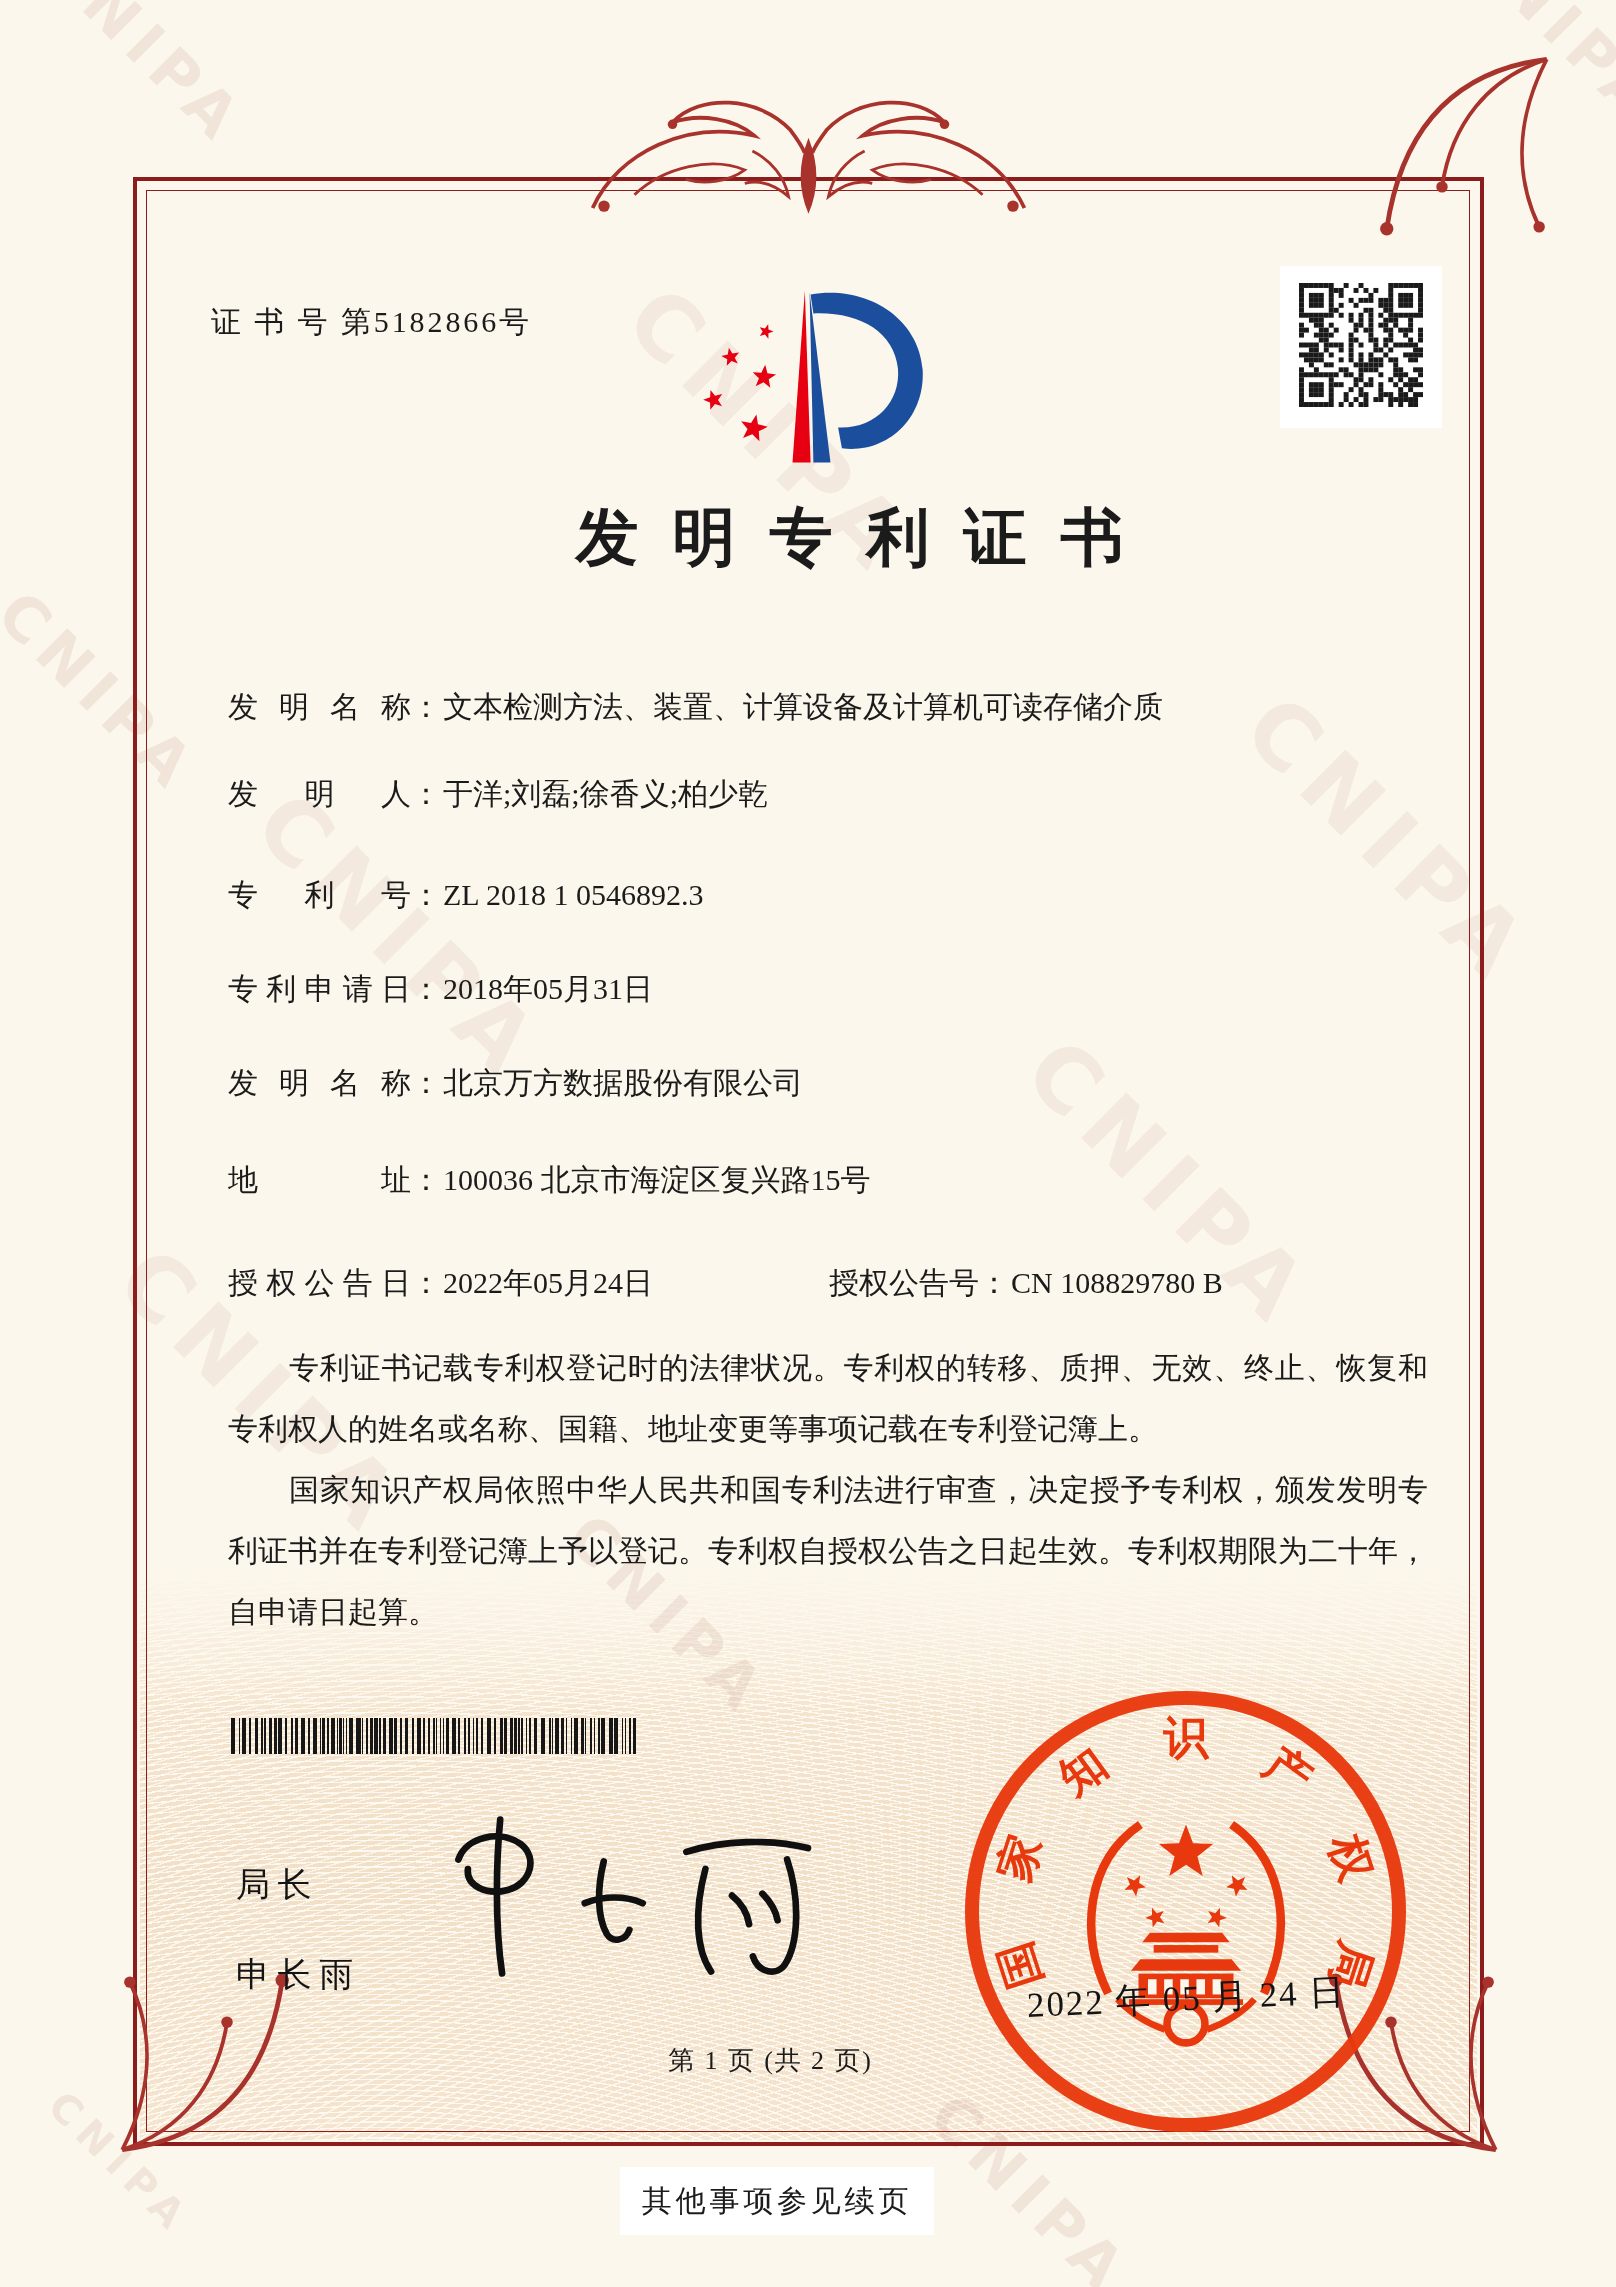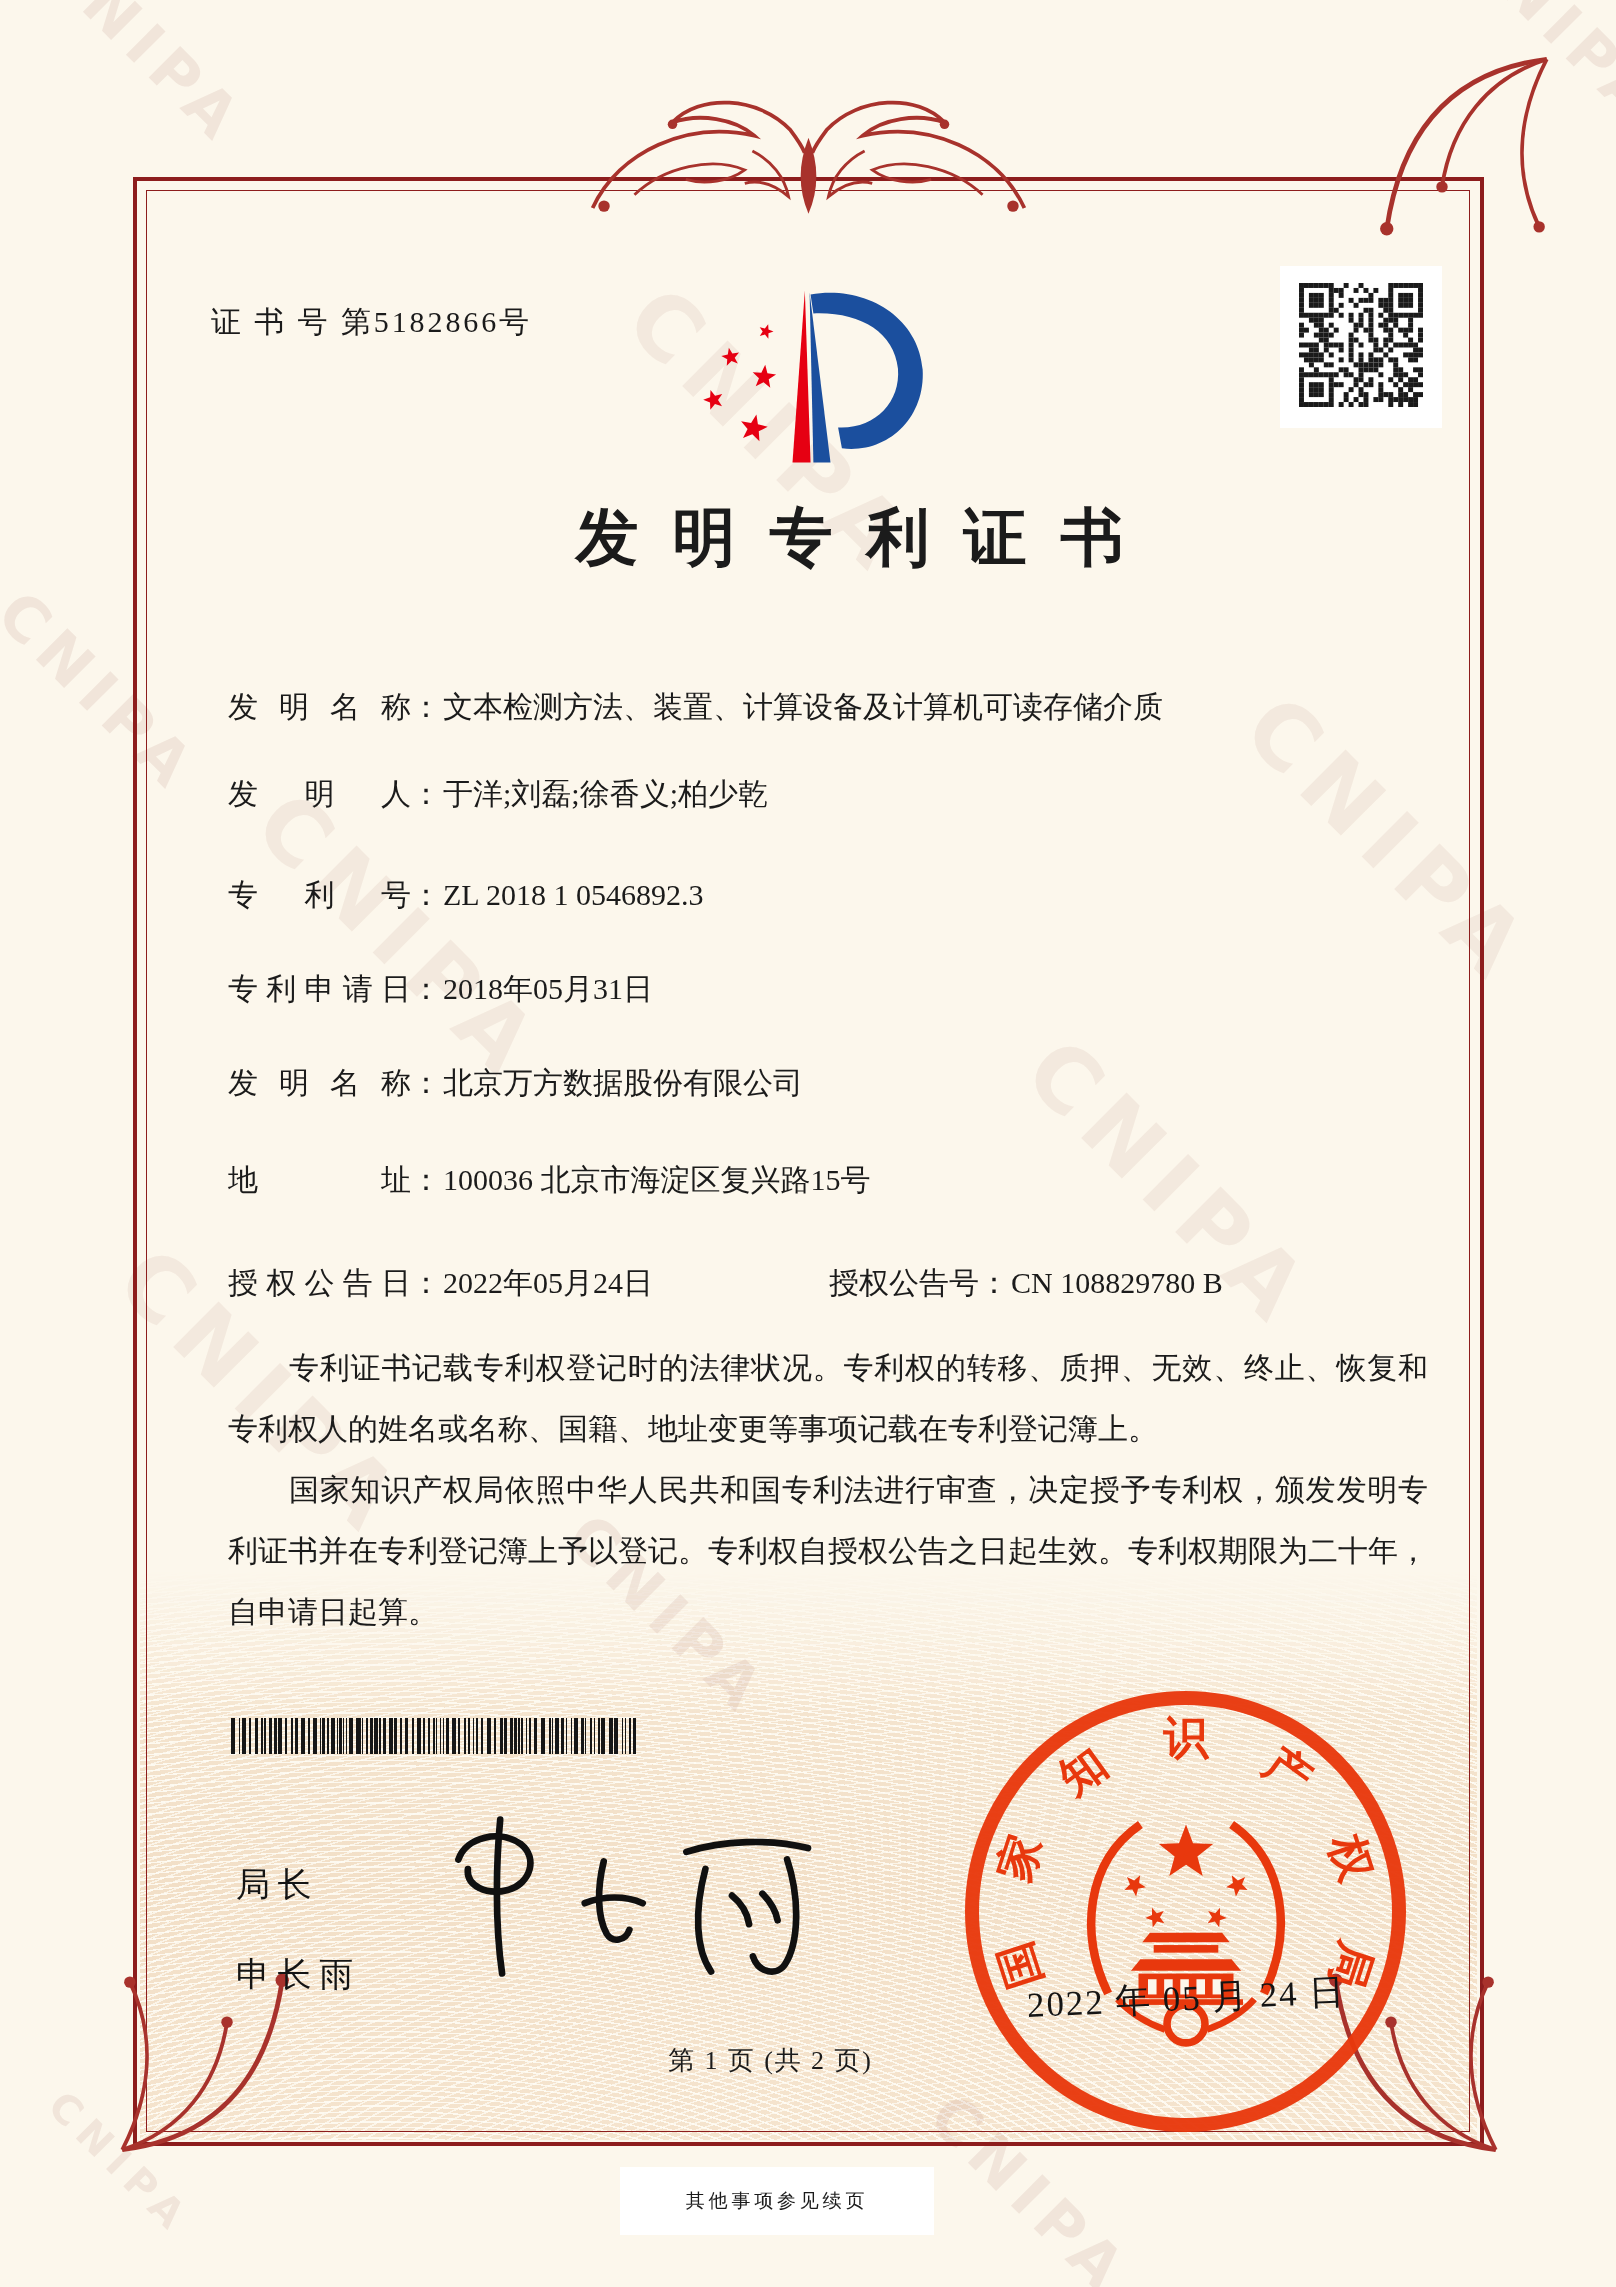--- a/index.html
+++ b/index.html
@@ -62,21 +62,21 @@
   .seal-ring-text span{
     position:absolute;font-size:45px;font-weight:700;color:#E8380D;
     font-family:"Liberation Serif",serif;
   }
   .seal-emblem{position:absolute;left:107px;top:84px;}
   .seal-date{left:982px;top:1975px;width:409px;text-align:center;z-index:7;
              font-size:35px;color:#141414;letter-spacing:1.9px;transform:rotate(-2.5deg);}
   .page-info{left:100px;top:2043px;width:1341px;text-align:center;font-size:26px;letter-spacing:1.9px;}
   .note-box{left:620px;top:2167px;width:314px;height:68px;background:#ffffff;
             text-align:center;z-index:5;}
-  .note-box span{font-size:19px;line-height:68px;letter-spacing:3.8px;}
+  .note-box span{font-size:30px;line-height:68px;letter-spacing:3.8px;}
 </style>
 </head>
 <body>
 
 <div class="wm wm-m" style="left:19px;top:7.6px">CNIPA</div>
 <div class="wm wm-m" style="left:1436px;top:-11.4px">CNIPA</div>
 <div class="wm wm-l" style="left:590px;top:380px">CNIPA</div>
 <div class="wm wm-l" style="left:1208px;top:789px">CNIPA</div>
 <div class="wm wm-m" style="left:-28.5px;top:656px">CNIPA</div>
 <div class="wm wm-l" style="left:219px;top:885px">CNIPA</div>

